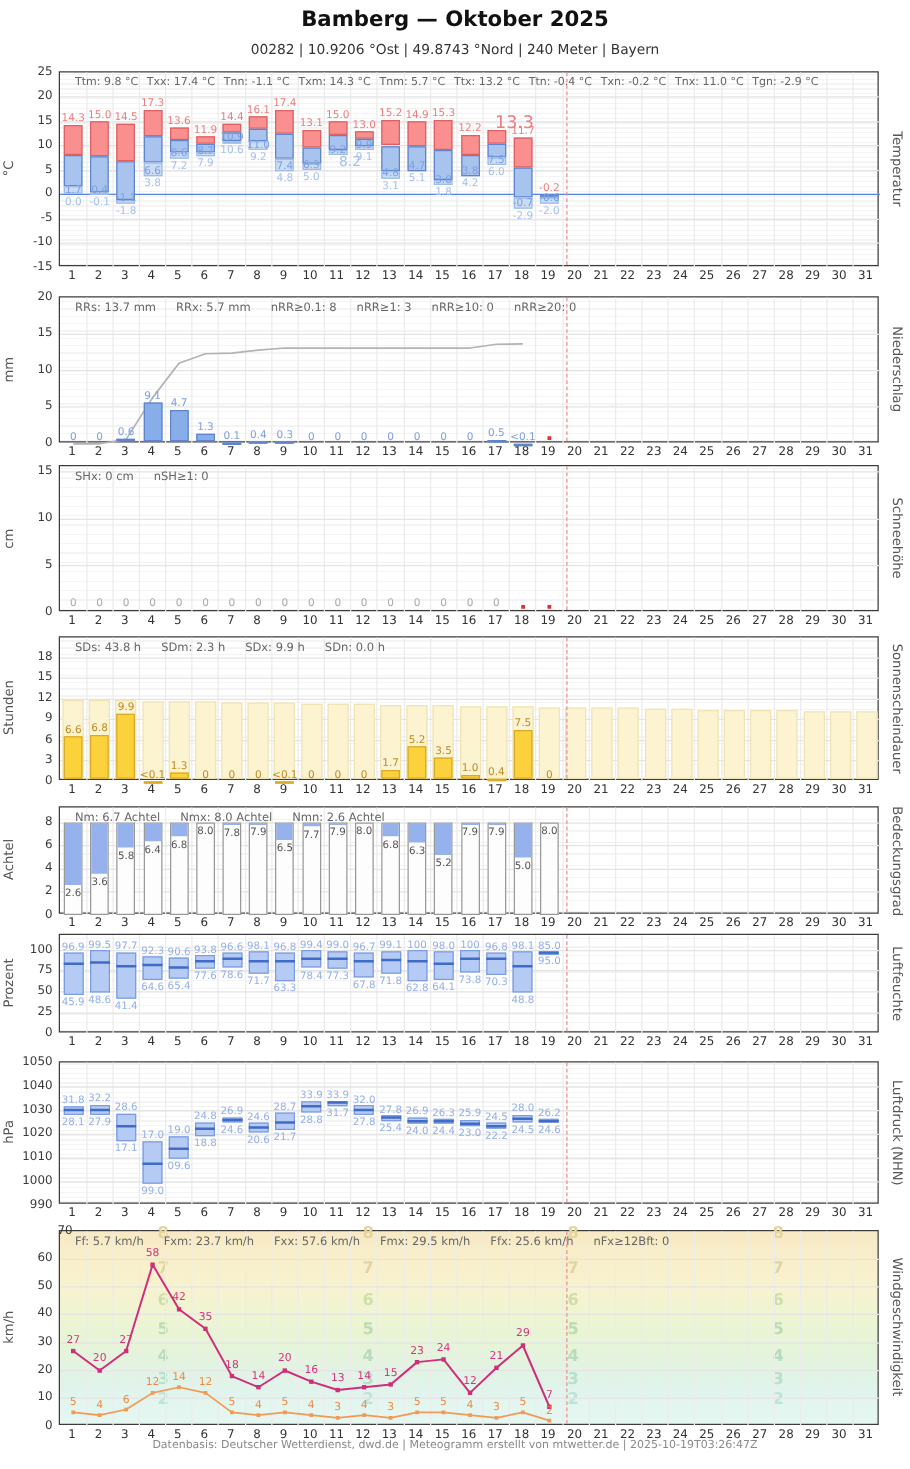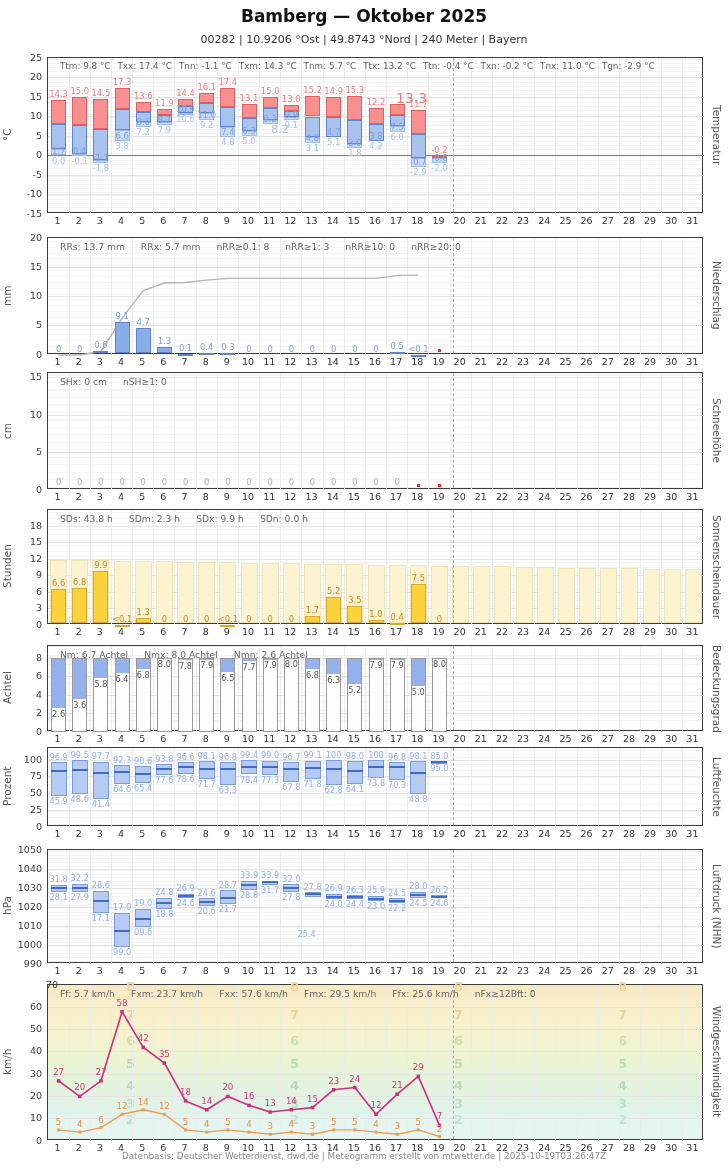--- a/index.html
+++ b/index.html
@@ -946,21 +946,21 @@
       <div style="position: absolute; left: 214.194px; top: 31.49px; width: 16px; height: 2px; background: rgb(63, 107, 201);"></div>
       <div style="position: absolute; left: 207.194px; top: 21.09px; width: 30px; text-align: center; font-size: 8.2px; color: rgb(147, 176, 232); white-space: nowrap; line-height: 9px;">33.9</div>
       <div style="position: absolute; left: 207.194px; top: 35.77px; width: 30px; text-align: center; font-size: 8.2px; color: rgb(147, 176, 232); white-space: nowrap; line-height: 9px;">31.7</div>
       <div style="position: absolute; left: 235.355px; top: 34.2px; width: 16px; height: 7.98px; background: rgb(181, 203, 243); border: 1px solid rgb(123, 156, 224); box-sizing: border-box;"></div>
       <div style="position: absolute; left: 235.355px; top: 37.19px; width: 16px; height: 2px; background: rgb(63, 107, 201);"></div>
       <div style="position: absolute; left: 228.355px; top: 24.7px; width: 30px; text-align: center; font-size: 8.2px; color: rgb(147, 176, 232); white-space: nowrap; line-height: 9px;">32.0</div>
       <div style="position: absolute; left: 228.355px; top: 43.18px; width: 30px; text-align: center; font-size: 8.2px; color: rgb(147, 176, 232); white-space: nowrap; line-height: 9px;">27.8</div>
       <div style="position: absolute; left: 256.516px; top: 42.18px; width: 16px; height: 4.56px; background: rgb(181, 203, 243); border: 1px solid rgb(123, 156, 224); box-sizing: border-box;"></div>
       <div style="position: absolute; left: 256.516px; top: 43.46px; width: 16px; height: 2px; background: rgb(63, 107, 201);"></div>
       <div style="position: absolute; left: 249.516px; top: 32.68px; width: 30px; text-align: center; font-size: 8.2px; color: rgb(147, 176, 232); white-space: nowrap; line-height: 9px;">27.8</div>
-      <div style="position: absolute; left: 249.516px; top: 47.74px; width: 30px; text-align: left; font-size: 8.2px; color: rgb(147, 176, 232); white-space: nowrap; line-height: 9px; margin-top: 32px;">25.4</div>
+      <div style="position: absolute; left: 249.516px; top: 47.74px; width: 30px; text-align: center; font-size: 8.2px; color: rgb(147, 176, 232); white-space: nowrap; line-height: 9px;">25.4</div>
       <div style="position: absolute; left: 277.677px; top: 43.89px; width: 16px; height: 5.51px; background: rgb(181, 203, 243); border: 1px solid rgb(123, 156, 224); box-sizing: border-box;"></div>
       <div style="position: absolute; left: 277.677px; top: 45.74px; width: 16px; height: 2px; background: rgb(63, 107, 201);"></div>
       <div style="position: absolute; left: 270.677px; top: 34.39px; width: 30px; text-align: center; font-size: 8.2px; color: rgb(147, 176, 232); white-space: nowrap; line-height: 9px;">26.9</div>
       <div style="position: absolute; left: 270.677px; top: 50.4px; width: 30px; text-align: center; font-size: 8.2px; color: rgb(147, 176, 232); white-space: nowrap; line-height: 9px;">24.0</div>
       <div style="position: absolute; left: 298.839px; top: 45.03px; width: 16px; height: 3.61px; background: rgb(181, 203, 243); border: 1px solid rgb(123, 156, 224); box-sizing: border-box;"></div>
       <div style="position: absolute; left: 298.839px; top: 45.74px; width: 16px; height: 2px; background: rgb(63, 107, 201);"></div>
       <div style="position: absolute; left: 291.839px; top: 35.53px; width: 30px; text-align: center; font-size: 8.2px; color: rgb(147, 176, 232); white-space: nowrap; line-height: 9px;">26.3</div>
       <div style="position: absolute; left: 291.839px; top: 49.64px; width: 30px; text-align: center; font-size: 8.2px; color: rgb(147, 176, 232); white-space: nowrap; line-height: 9px;">24.4</div>
       <div style="position: absolute; left: 320px; top: 45.79px; width: 16px; height: 5.51px; background: rgb(181, 203, 243); border: 1px solid rgb(123, 156, 224); box-sizing: border-box;"></div>
       <div style="position: absolute; left: 320px; top: 47.64px; width: 16px; height: 2px; background: rgb(63, 107, 201);"></div>

